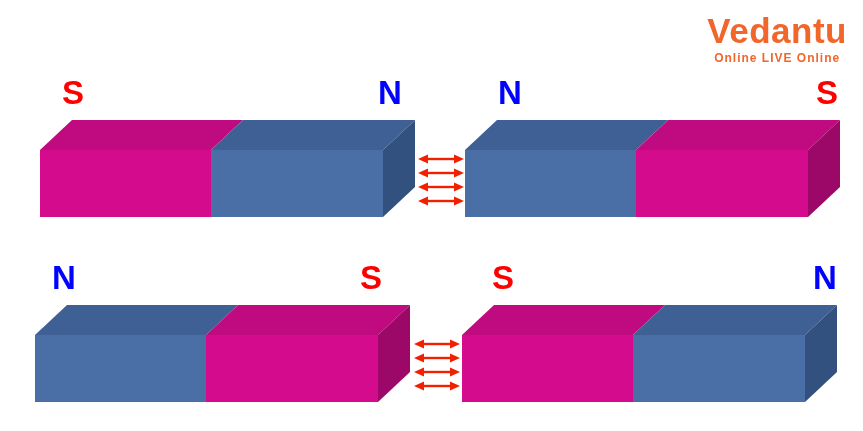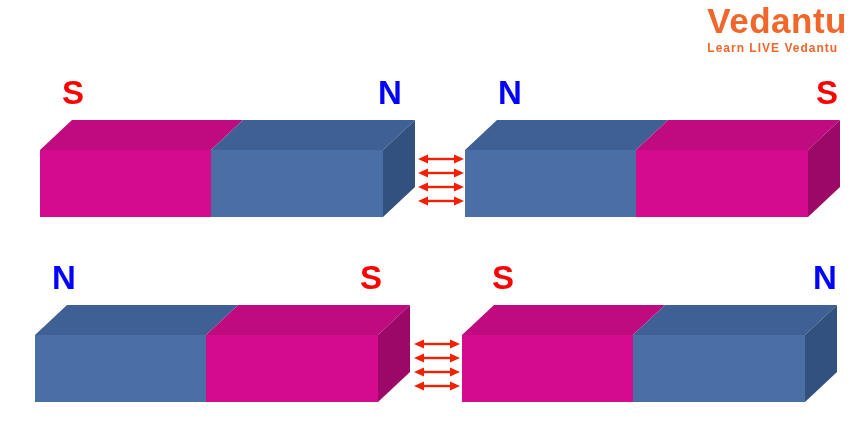--- a/index.html
+++ b/index.html
@@ -19,32 +19,32 @@
   .fbf { fill:var(--blue-front); }
   .fbt { fill:var(--blue-top); }
   .fbs { fill:var(--blue-side); }
 
   
   .arrows { position:absolute; display:block; }
   .arrow-line { stroke:var(--arrow-red); stroke-width:2.4; }
   .arrow-head { fill:var(--arrow-red); }
 
   
-  .logo { position:absolute; top:2px; right:16px; }
+  .logo { position:absolute; top:12px; right:16px; text-align:center; }
   .logo-name { font-size:35px; font-weight:bold; color:var(--logo-orange); letter-spacing:0.5px; line-height:1.1; }
   .logo-tagline { font-size:12px; font-weight:bold; color:var(--logo-orange); letter-spacing:1px; }
 </style>
 </head>
 <body>
 
 <div class="canvas">
 
   <div class="logo">
     <div class="logo-name">Vedantu</div>
-    <div class="logo-tagline">Learn LIVE Vedantu</div>
+    <div class="logo-tagline">Online LIVE Online</div>
   </div>
 
   <div class="pole pole-s" style="left:62px; top:76px;">S</div>
   <div class="pole pole-n" style="left:378px; top:76px;">N</div>
   <div class="pole pole-n" style="left:498px; top:76px;">N</div>
   <div class="pole pole-s" style="left:816px; top:76px;">S</div>
 
   <svg class="magnet" style="left:40px; top:120px;" width="375" height="100" viewBox="0 0 375 100" preserveAspectRatio="none">
     <polygon class="fpt" points="0,30 32,0 203,0 171,30"></polygon>
     <polygon class="fbt" points="171,30 203,0 375,0 343,30"></polygon>

